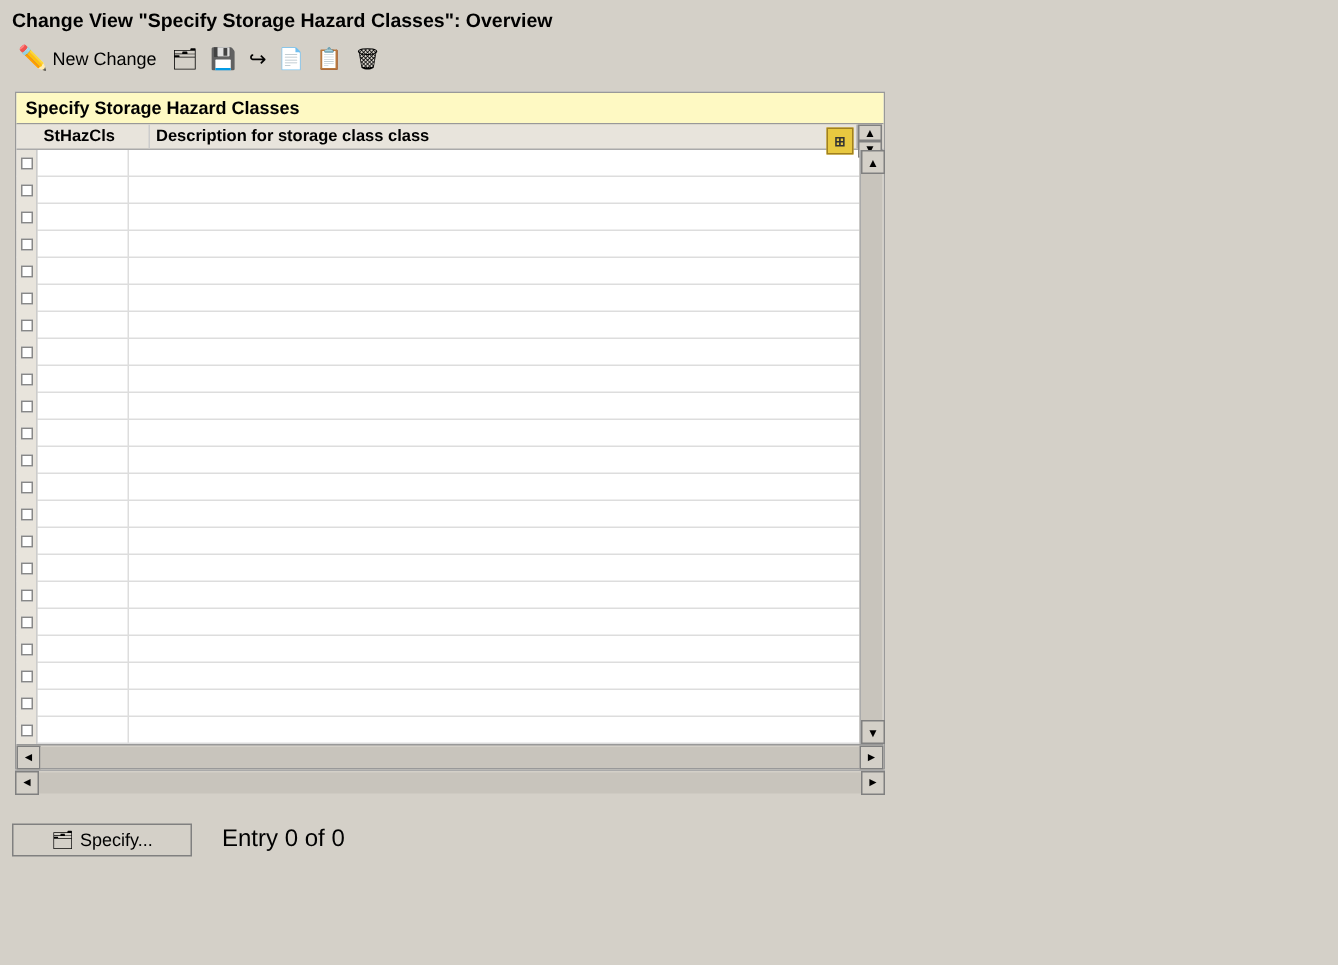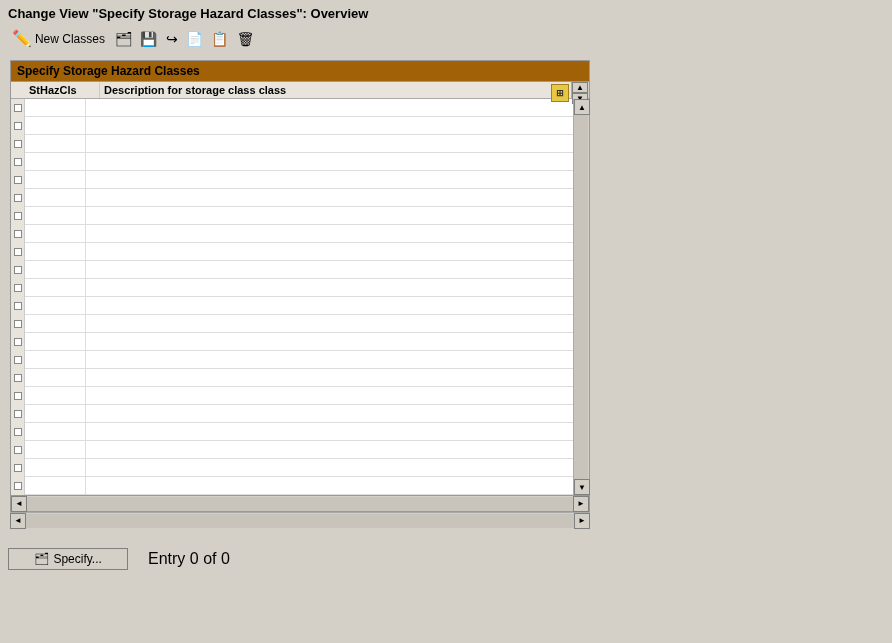--- a/index.html
+++ b/index.html
@@ -62,21 +62,21 @@
       padding: 6px 10px 10px 10px;
     }
 
     .table-container {
       border: 1px solid #999;
       background: #fff;
       width: 580px;
     }
 
     .table-title {
-      background-color: #a16207;
+      background-color: #fef9c3;
       padding: 3px 6px;
       font-weight: bold;
       font-size: 12px;
       border-bottom: 1px solid #999;
     }
 
     .table-header-row {
       display: flex;
       align-items: center;
       background-color: #e8e4dc;
@@ -232,21 +232,21 @@
 <body>
 
 <div>
   <div class="title-bar">Change View "Specify Storage Hazard Classes": Overview</div>
 </div>
 
 <div class="toolbar">
 
   <button class="new-entries-btn">
     <span style="font-size:16px; color:#444;">✏️</span>
-    <span>New Classes</span>
+    <span>New Change</span>
   </button>
 
   <button class="toolbar-btn" title="Details">
     <span style="font-size:14px;">🗂</span>
   </button>
   <button class="toolbar-btn" title="Save">
     <span style="font-size:14px;">💾</span>
   </button>
   <button class="toolbar-btn" title="Undo">
     <span style="font-size:14px; transform:scaleX(-1); display:inline-block;">↩</span>

